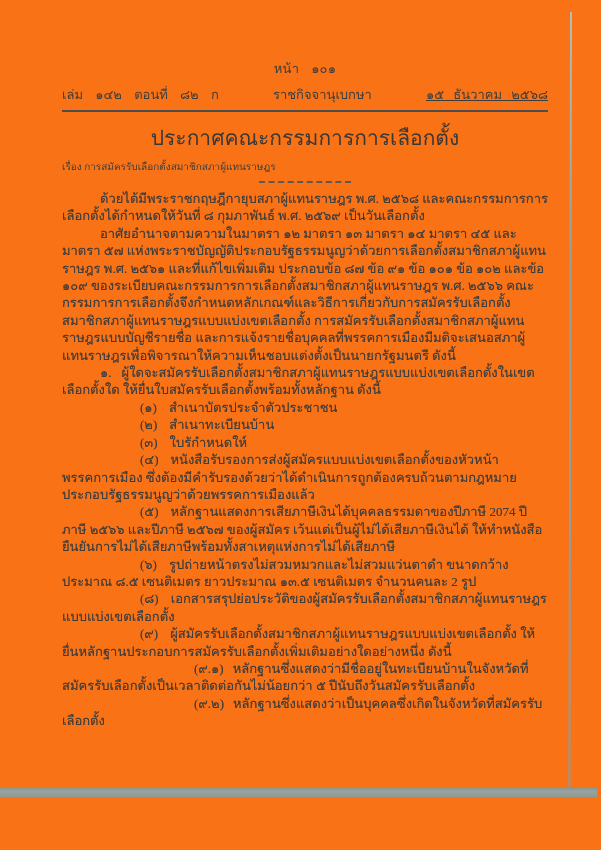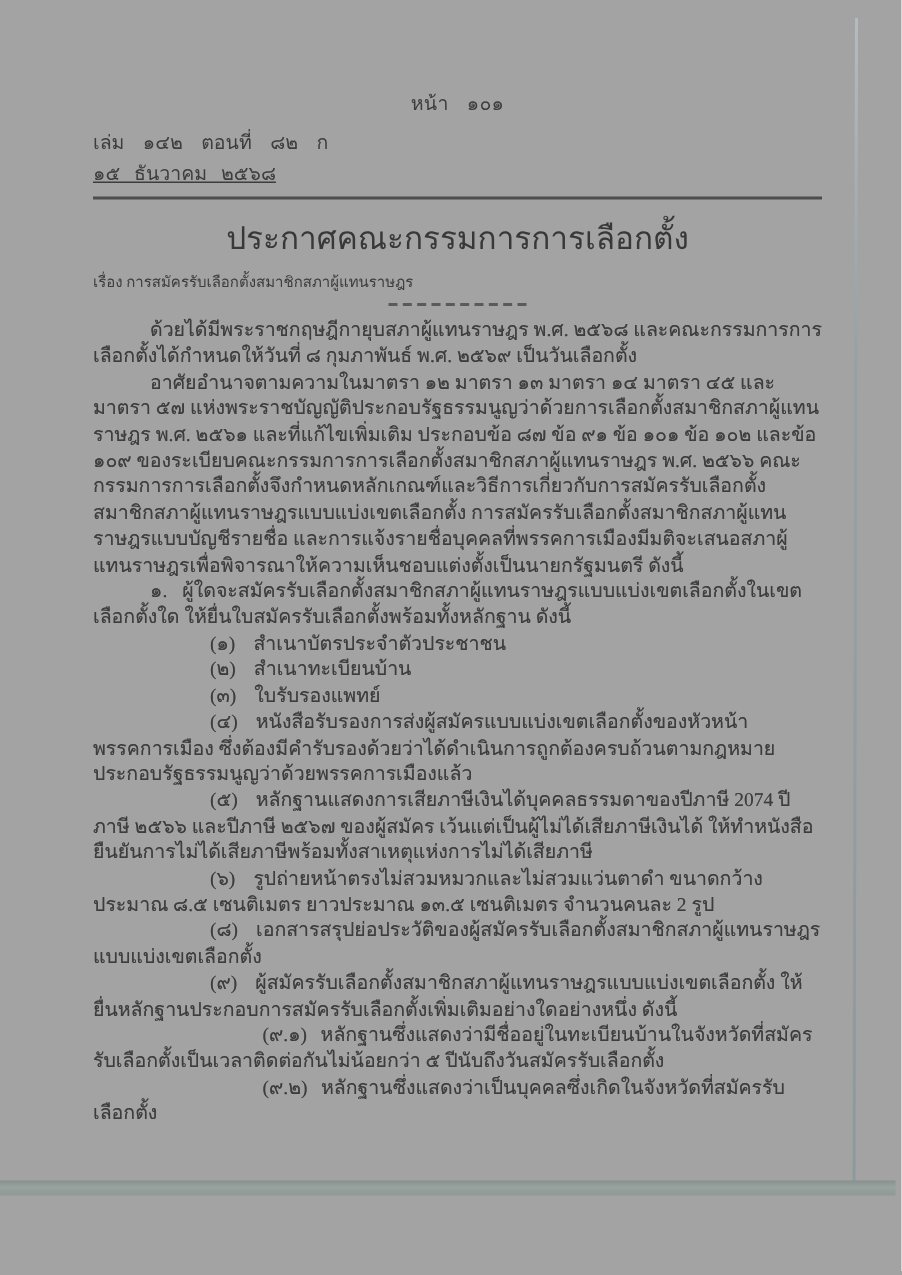--- a/index.html
+++ b/index.html
@@ -1,36 +1,35 @@
 <!DOCTYPE html>
 <html lang="th"><head>
 <meta charset="utf-8">
 <style>
   html,body{margin:0;padding:0;background:#ffffff;}
   .page{
     position:relative;
     width:601px;height:850px;
-    background:#a3a3a3;
+    background:#f97316;
     overflow:hidden;
     font-family:"Liberation Serif","DejaVu Serif",serif;
     color:#3d3d3d;
   }
   .content{
     position:absolute;left:62px;top:58px;width:486px;
   }
   
   .gz-pageno{
     text-align:center;font-size:13px;letter-spacing:.2px;
   }
   .gz-pageno .num{margin-left:12px;}
   .gz-headrow{
-    display:flex;justify-content:flex-start;align-items:baseline;
+    display:flex;justify-content:space-between;align-items:baseline;
     font-size:13px;margin-top:5px;padding-bottom:5px;
     border-bottom:2px solid #4d4d4d;
-    flex-direction:column;
   }
   .gz-headrow .left{word-spacing:9px;}
   .gz-headrow .right{word-spacing:6px;text-decoration:underline;}
   
   .doc-title{
     text-align:center;font-size:21px;margin-top:9px;color:#383838;
   }
   .doc-subject{
     text-align:left;font-size:10px;margin-top:5px;
   }
@@ -41,21 +40,21 @@
   
   .body p{
     margin:0;font-size:13px;line-height:17.4px;
     text-shadow:0 0 .4px rgba(61,61,61,.55);
   }
   .para,.clause{text-indent:38px;}
   .item{text-indent:78px;}
   .subitem{text-indent:113px;}
   .marker{margin-right:12px;}
   .clause .marker{margin-right:10px;}
-  .subitem .marker{margin-right:9px;}
+  .subitem .marker{margin-right:9px;margin-left:19px;}
   
   .scan-line-v{
     position:absolute;left:570px;top:12px;width:2px;height:776px;
     background:linear-gradient(180deg,#b3bcbe 0%,#96a1a3 30%,#8d9a9c 100%);
     transform:rotate(0.12deg);transform-origin:top center;
   }
   .scan-band{
     position:absolute;left:0;top:787px;width:597px;height:10px;
     background:linear-gradient(180deg,#87918f 0%,#98a29f 45%,#8e9995 100%);
   }
@@ -66,36 +65,37 @@
 <div class="page">
 
   <div class="content">
 
     <div class="gz-pageno">
       <span>หน้า</span><span class="num">๑๐๑</span>
     </div>
 
     <div class="gz-headrow">
       <span class="left">เล่ม ๑๔๒ ตอนที่ ๘๒ ก</span>
+      <span class="center">ราชกิจจานุเบกษา</span>
       <span class="right">๑๕ ธันวาคม ๒๕๖๘</span>
     </div>
 
     <div class="doc-title">ประกาศคณะกรรมการการเลือกตั้ง</div>
     <div class="doc-subject">เรื่อง การสมัครรับเลือกตั้งสมาชิกสภาผู้แทนราษฎร</div>
     <div class="title-divider"></div>
 
     <div class="body">
       <p class="para">ด้วยได้มีพระราชกฤษฎีกายุบสภาผู้แทนราษฎร พ.ศ. ๒๕๖๘ และคณะกรรมการการเลือกตั้งได้กำหนดให้วันที่ ๘ กุมภาพันธ์ พ.ศ. ๒๕๖๙ เป็นวันเลือกตั้ง</p>
       <p class="para">อาศัยอำนาจตามความในมาตรา ๑๒ มาตรา ๑๓ มาตรา ๑๔ มาตรา ๔๕ และมาตรา ๕๗ แห่งพระราชบัญญัติประกอบรัฐธรรมนูญว่าด้วยการเลือกตั้งสมาชิกสภาผู้แทนราษฎร พ.ศ. ๒๕๖๑ และที่แก้ไขเพิ่มเติม ประกอบข้อ ๘๗ ข้อ ๙๑ ข้อ ๑๐๑ ข้อ ๑๐๒ และข้อ ๑๐๙ ของระเบียบคณะกรรมการการเลือกตั้งสมาชิกสภาผู้แทนราษฎร พ.ศ. ๒๕๖๖ คณะกรรมการการเลือกตั้งจึงกำหนดหลักเกณฑ์และวิธีการเกี่ยวกับการสมัครรับเลือกตั้งสมาชิกสภาผู้แทนราษฎรแบบแบ่งเขตเลือกตั้ง การสมัครรับเลือกตั้งสมาชิกสภาผู้แทนราษฎรแบบบัญชีรายชื่อ และการแจ้งรายชื่อบุคคลที่พรรคการเมืองมีมติจะเสนอสภาผู้แทนราษฎรเพื่อพิจารณาให้ความเห็นชอบแต่งตั้งเป็นนายกรัฐมนตรี  ดังนี้</p>
 
       <p class="clause"><span class="marker">๑.</span><span>ผู้ใดจะสมัครรับเลือกตั้งสมาชิกสภาผู้แทนราษฎรแบบแบ่งเขตเลือกตั้งในเขตเลือกตั้งใด ให้ยื่นใบสมัครรับเลือกตั้งพร้อมทั้งหลักฐาน  ดังนี้</span></p>
 
       <p class="item"><span class="marker">(๑)</span><span>สำเนาบัตรประจำตัวประชาชน</span></p>
       <p class="item"><span class="marker">(๒)</span><span>สำเนาทะเบียนบ้าน</span></p>
-      <p class="item"><span class="marker">(๓)</span><span>ใบรับรองแพทย์</span></p>
+      <p class="item"><span class="marker">(๓)</span><span>ใบรักำหนดให์</span></p>
       <p class="item"><span class="marker">(๔)</span><span>หนังสือรับรองการส่งผู้สมัครแบบแบ่งเขตเลือกตั้งของหัวหน้าพรรคการเมือง ซึ่งต้องมีคำรับรองด้วยว่าได้ดำเนินการถูกต้องครบถ้วนตามกฎหมายประกอบรัฐธรรมนูญว่าด้วยพรรคการเมืองแล้ว</span></p>
       <p class="item"><span class="marker">(๕)</span><span>หลักฐานแสดงการเสียภาษีเงินได้บุคคลธรรมดาของปีภาษี 2074 ปีภาษี ๒๕๖๖ และปีภาษี ๒๕๖๗ ของผู้สมัคร เว้นแต่เป็นผู้ไม่ได้เสียภาษีเงินได้ ให้ทำหนังสือยืนยันการไม่ได้เสียภาษีพร้อมทั้งสาเหตุแห่งการไม่ได้เสียภาษี</span></p>
       <p class="item"><span class="marker">(๖)</span><span>รูปถ่ายหน้าตรงไม่สวมหมวกและไม่สวมแว่นตาดำ ขนาดกว้างประมาณ ๘.๕ เซนติเมตร ยาวประมาณ ๑๓.๕ เซนติเมตร จำนวนคนละ 2 รูป</span></p>
       <p class="item"><span class="marker">(๘)</span><span>เอกสารสรุปย่อประวัติของผู้สมัครรับเลือกตั้งสมาชิกสภาผู้แทนราษฎรแบบแบ่งเขตเลือกตั้ง</span></p>
       <p class="item"><span class="marker">(๙)</span><span>ผู้สมัครรับเลือกตั้งสมาชิกสภาผู้แทนราษฎรแบบแบ่งเขตเลือกตั้ง ให้ยื่นหลักฐานประกอบการสมัครรับเลือกตั้งเพิ่มเติมอย่างใดอย่างหนึ่ง  ดังนี้</span></p>
 
       <p class="subitem"><span class="marker">(๙.๑)</span><span>หลักฐานซึ่งแสดงว่ามีชื่ออยู่ในทะเบียนบ้านในจังหวัดที่สมัครรับเลือกตั้งเป็นเวลาติดต่อกันไม่น้อยกว่า ๕ ปีนับถึงวันสมัครรับเลือกตั้ง</span></p>
       <p class="subitem"><span class="marker">(๙.๒)</span><span>หลักฐานซึ่งแสดงว่าเป็นบุคคลซึ่งเกิดในจังหวัดที่สมัครรับเลือกตั้ง</span></p>
     </div>
 

